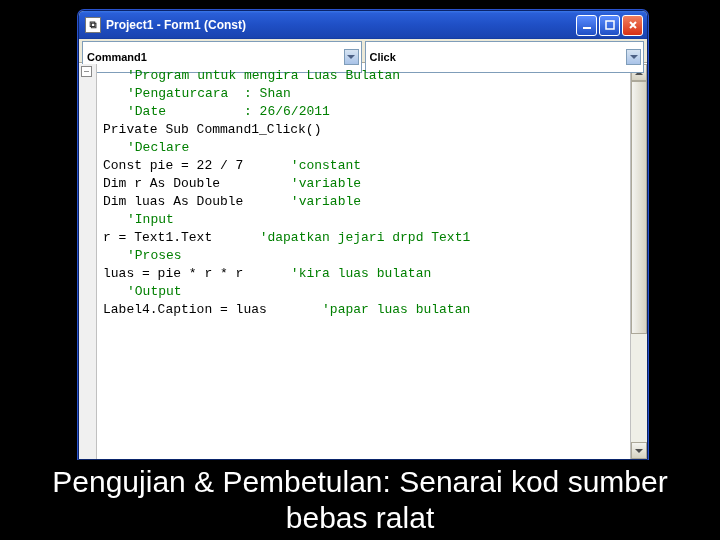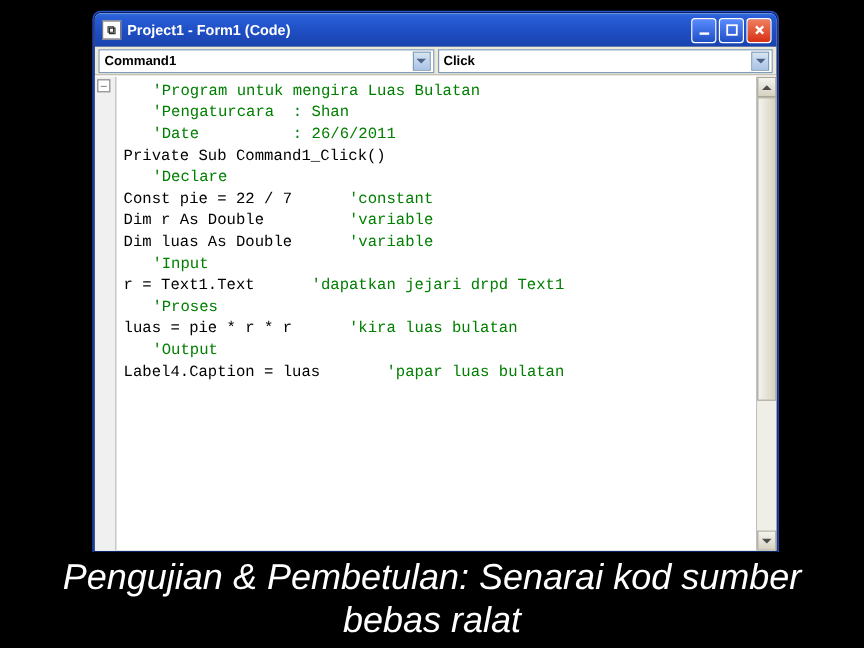--- a/index.html
+++ b/index.html
@@ -56,21 +56,21 @@
   .toolbar {
     height: 24px;
     background: #ece9d8;
     display: flex;
     padding: 2px 3px;
     gap: 3px;
     border-bottom: 1px solid #aca899;
   }
   .combo {
     flex: 1;
-    height: 20px;
+    height: 32px;
     background: #fff;
     border: 1px solid #7f9db9;
     display: flex;
     align-items: center;
     padding: 0 2px 0 4px;
     font-size: 11px;
     font-weight: bold;
     position: relative;
     cursor: pointer;
   }
@@ -154,30 +154,29 @@
     position: absolute;
     left: 0; right: 0;
     top: 460px;
     color: #fff;
     background: #000;
     text-align: center;
     font-family: Arial, sans-serif;
     font-size: 30px;
     line-height: 36px;
     padding: 4px 8px;
-    font-style: italic;
   }
 </style>
 </head>
 <body>
 
 <div class="window">
   <div class="titlebar">
     <div class="app-icon">⧉</div>
-    <div class="title">Project1 - Form1 (Code)</div>
+    <div class="title">Project1 - Form1 (Const)</div>
     <div class="win-btns">
       <div class="win-btn">
         <svg viewBox="0 0 10 10">
             <rect x="1" y="7" width="8" height="2" fill="#fff"></rect>
           </svg>
       </div>
       <div class="win-btn">
         <svg viewBox="0 0 10 10">
             <rect x="1" y="1" width="8" height="8" fill="none" stroke="#fff" stroke-width="1.5"></rect>
           </svg>

